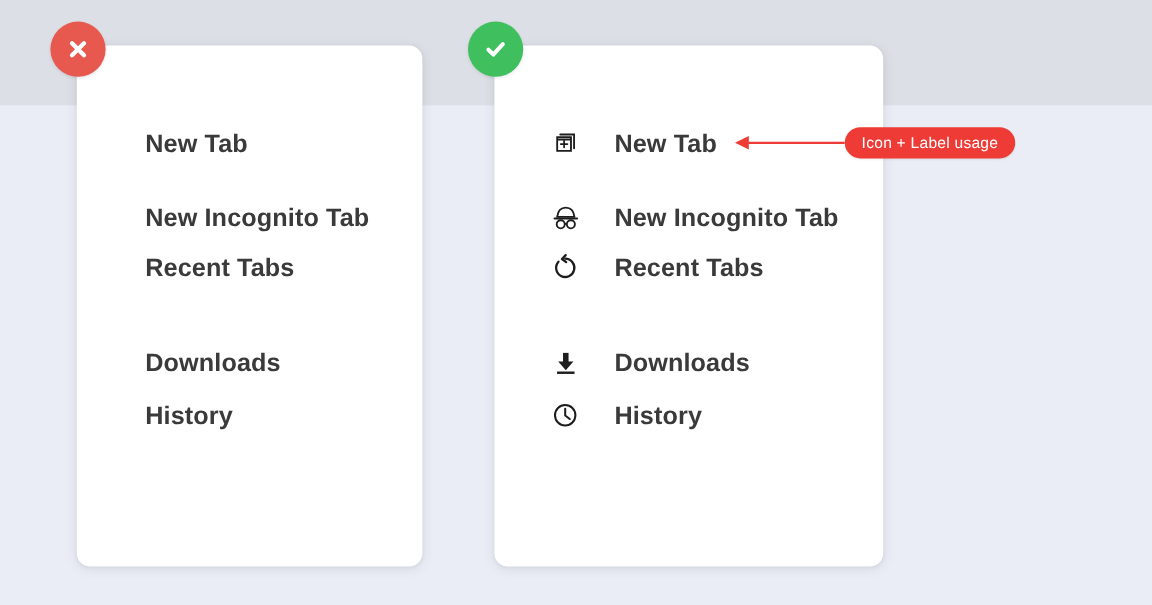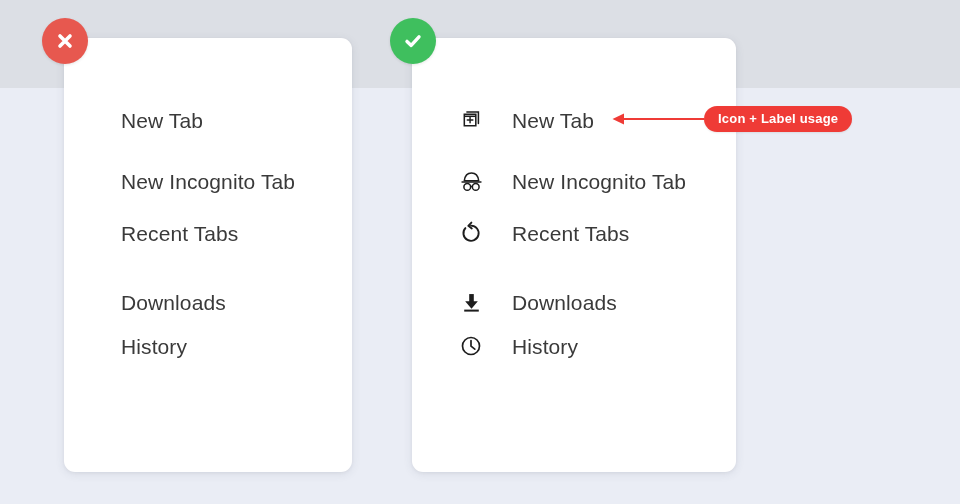--- a/index.html
+++ b/index.html
@@ -75,42 +75,42 @@
     height: 100%;
   }
   .menu-item {
     position: absolute;
     display: flex;
     align-items: center;
     height: 34px;
   }
   .menu-item.i0 { top: 65px;  }
   .menu-item.i1 { top: 126px; }
-  .menu-item.i2 { top: 178px; }
+  .menu-item.i2 { top: 168px; }
   .menu-item.i3 { top: 247px; }
   .menu-item.i4 { top: 291px; }
 
   .card-bad  .menu-item { left: 57px; }
   .card-good .menu-item { left: 46px; }
 
   .mi-icon {
     width: 26px;
     height: 26px;
     margin-right: 28px;
     flex: 0 0 26px;
     display: flex;
     align-items: center;
     justify-content: center;
     color: #1d1d1d;
   }
   .mi-icon svg { display: block; }
 
   .mi-label {
     font-size: 21px;
-    font-weight: 400;
+    font-weight: 700;
     color: #3a3a3a;
     letter-spacing: 0.1px;
     white-space: nowrap;
     line-height: 1;
   }
 
   
   .annotation {
     position: absolute;
     left: 612px;
@@ -119,21 +119,21 @@
     align-items: center;
     z-index: 6;
   }
   .anno-arrow {
     display: block;
   }
   .anno-pill {
     background: #ef3b36;
     color: #ffffff;
     font-size: 13px;
-    font-weight: bold;
+    font-weight: normal;
     letter-spacing: 0.2px;
     padding: 6px 14px 7px 14px;
     border-radius: 14px;
     white-space: nowrap;
     line-height: 1;
     box-shadow: 0 1px 2px rgba(0,0,0,0.08);
   }
 </style>
 </head>
 <body>

